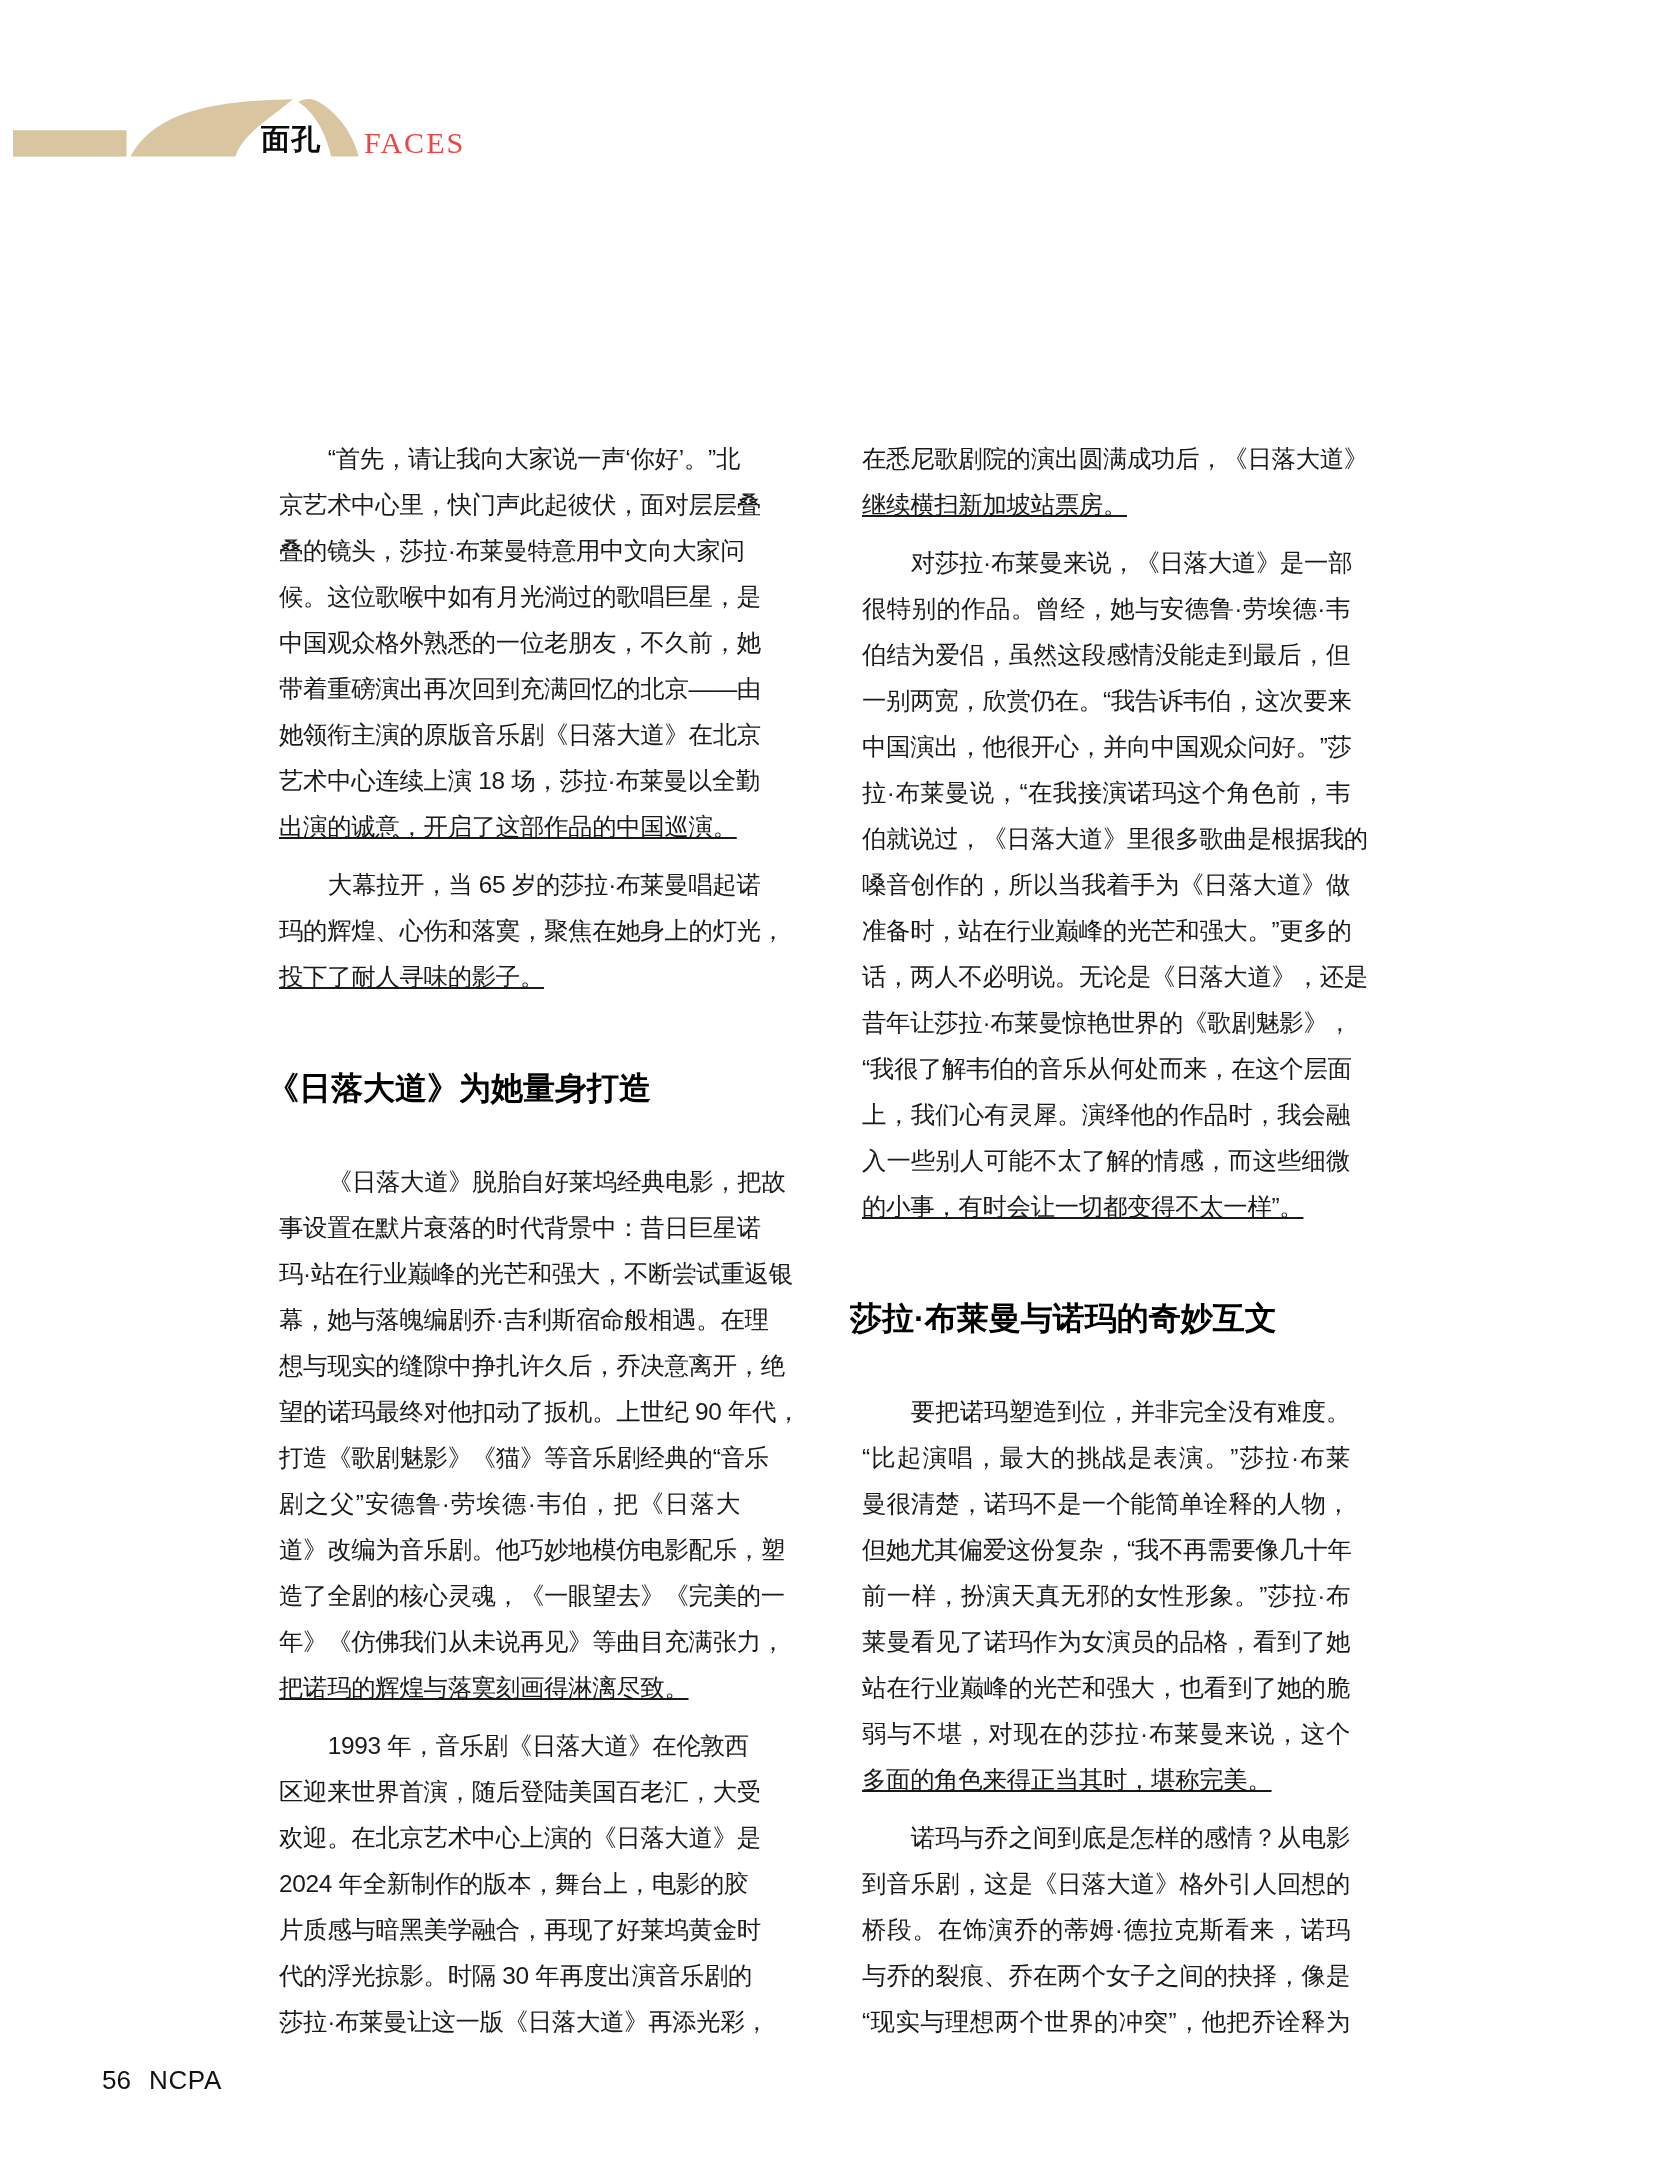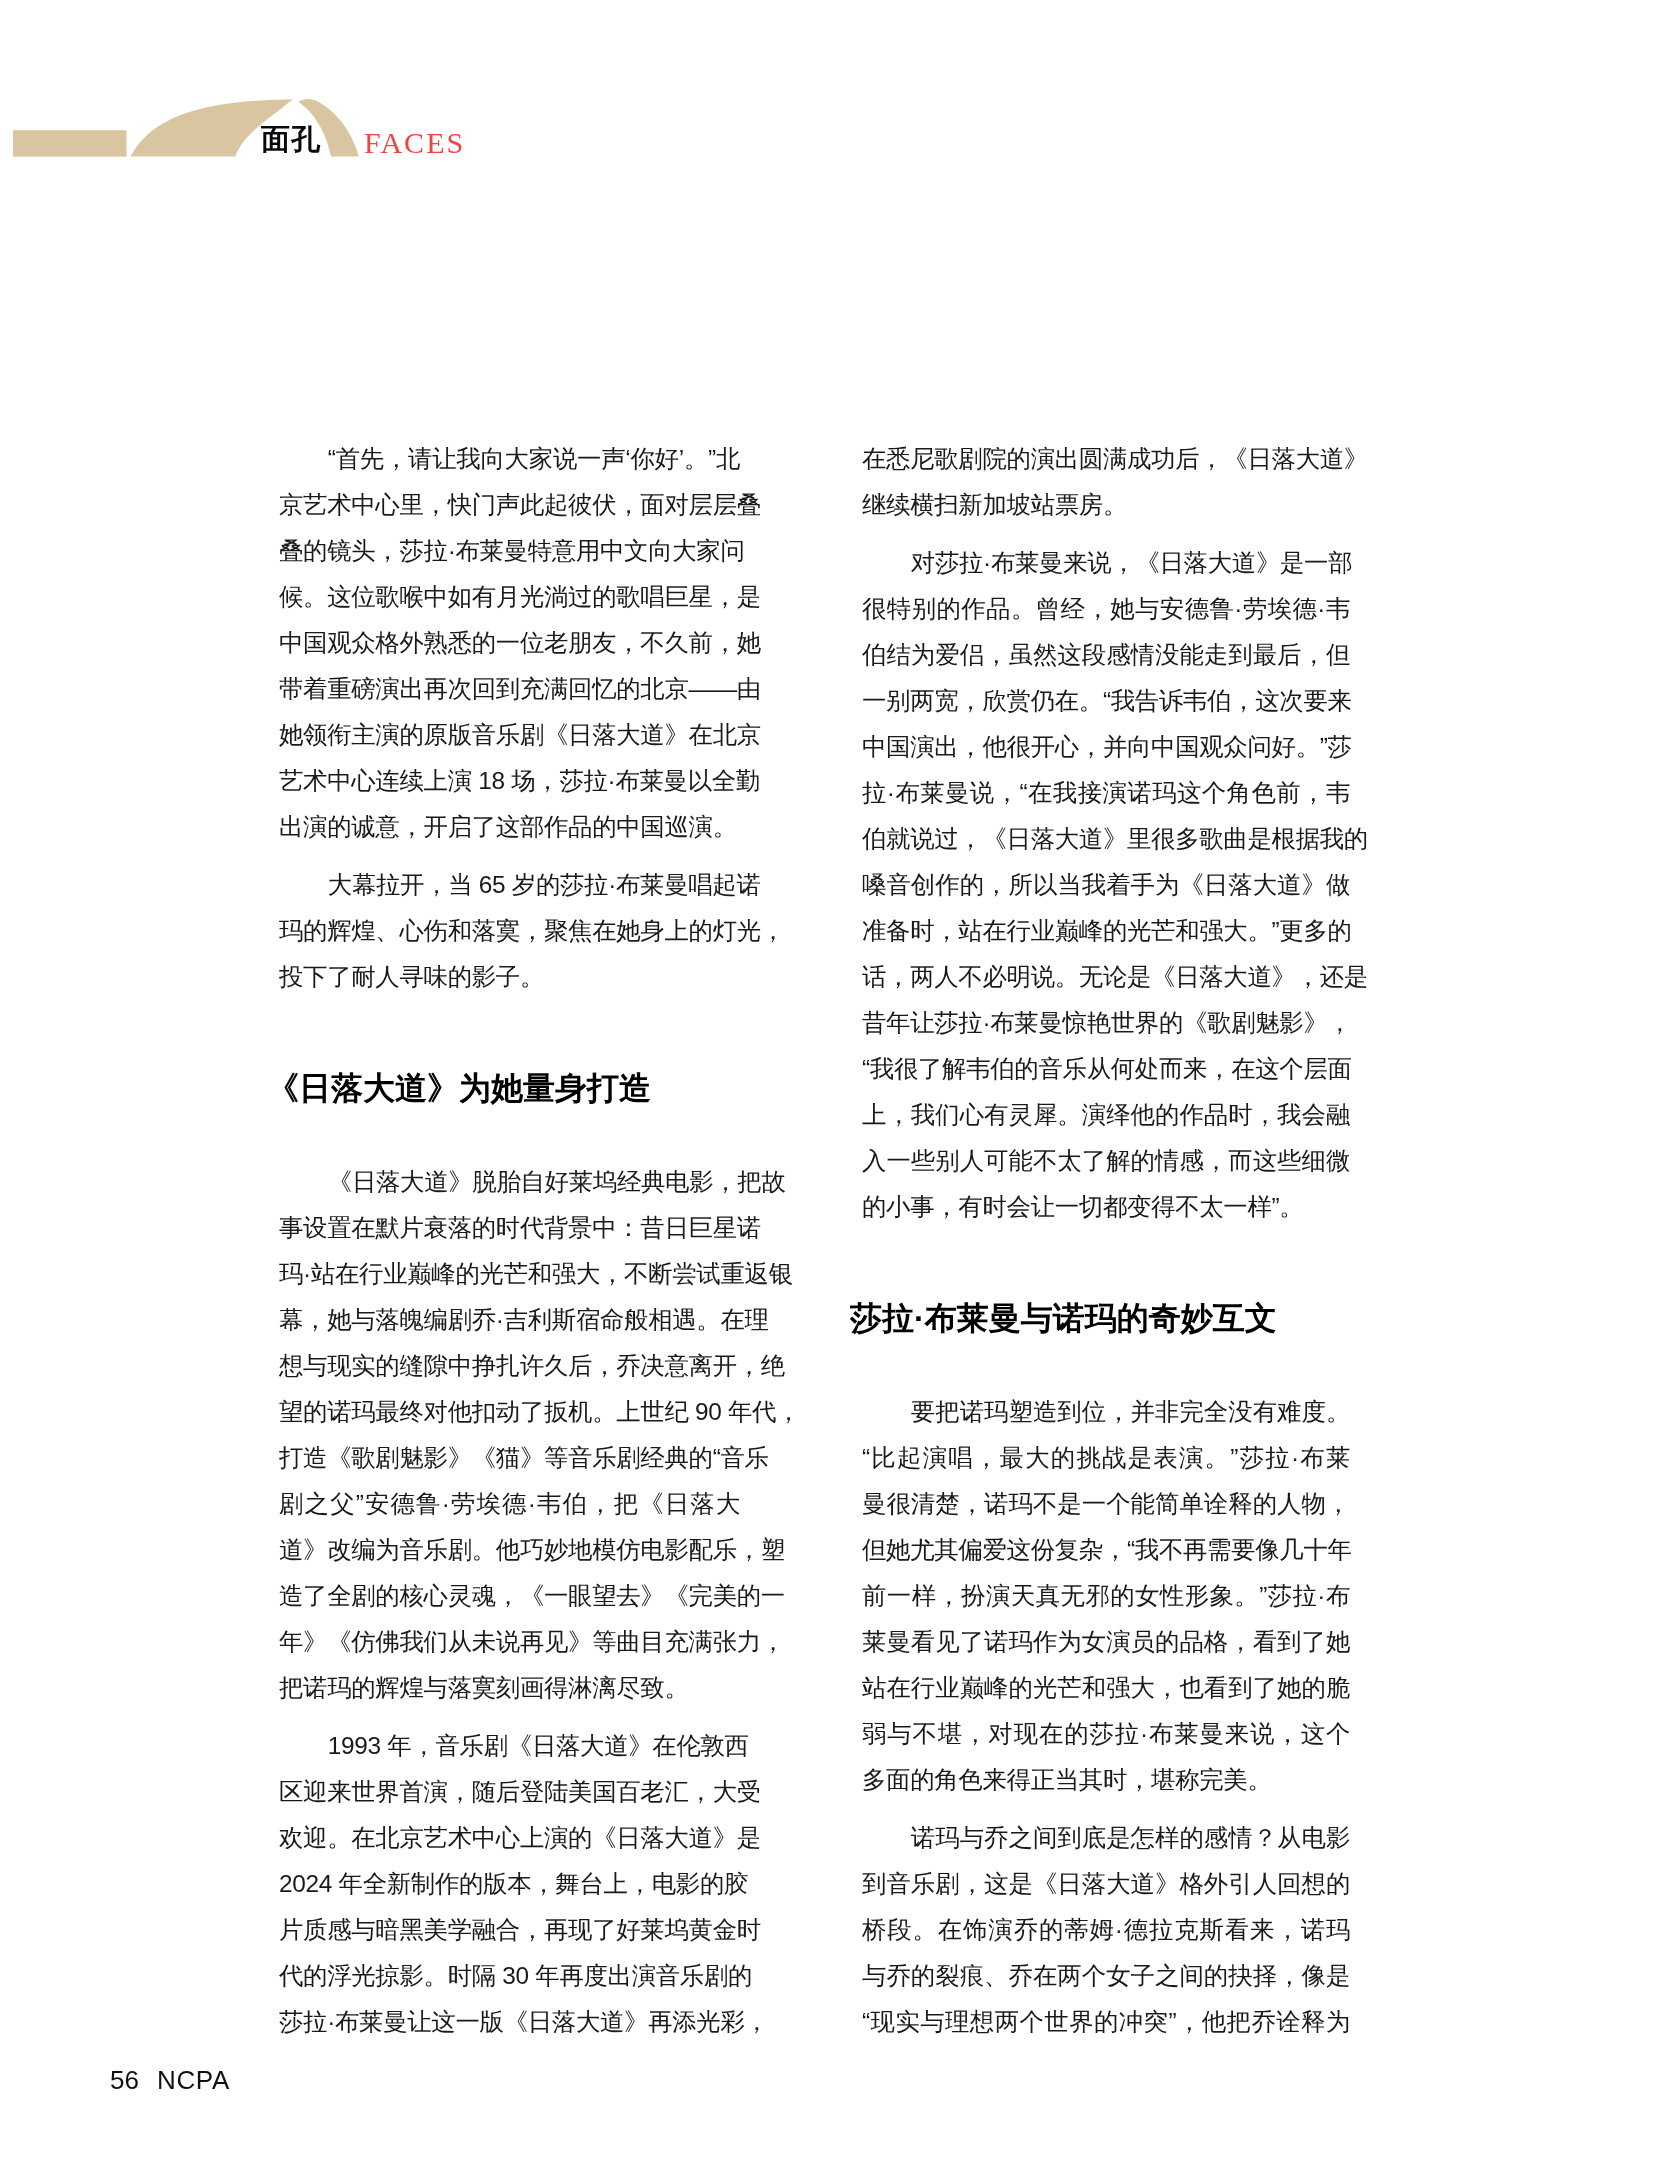--- a/index.html
+++ b/index.html
@@ -32,31 +32,31 @@
   .para { margin: 12px; }
   .line {
     height: 46px; line-height: 46px;
     font-size: 24.4px;
     letter-spacing: -0.3px;
     text-align: justify;
     text-align-last: justify;
     white-space: nowrap;
     color: #191919;
   }
-  .line.lastline { text-align-last: left; white-space: normal; }
+  .line.lastline { text-align-last: left; white-space: normal; text-decoration: underline; }
   .line.indent { text-indent: 2em; }
   .subheading {
     margin: 71px 0 54px 0;
     height: 34px; line-height: 34px;
     font-size: 32px; font-weight: bold;
     color: #000000; white-space: nowrap;
   }
   
   .footer {
-    position: absolute; left: 110px; top: 2066px;
+    position: absolute; left: 102px; top: 2066px;
     font-size: 26px; line-height: 1.1; color: #111111;
     display: flex; gap: 18px; align-items: baseline;
   }
   .footer .mag { letter-spacing: 0.7px; }
 </style>
 </head>
 <body>
 
 <div class="header">
   <svg width="594" height="172" viewBox="0 0 900 260">

